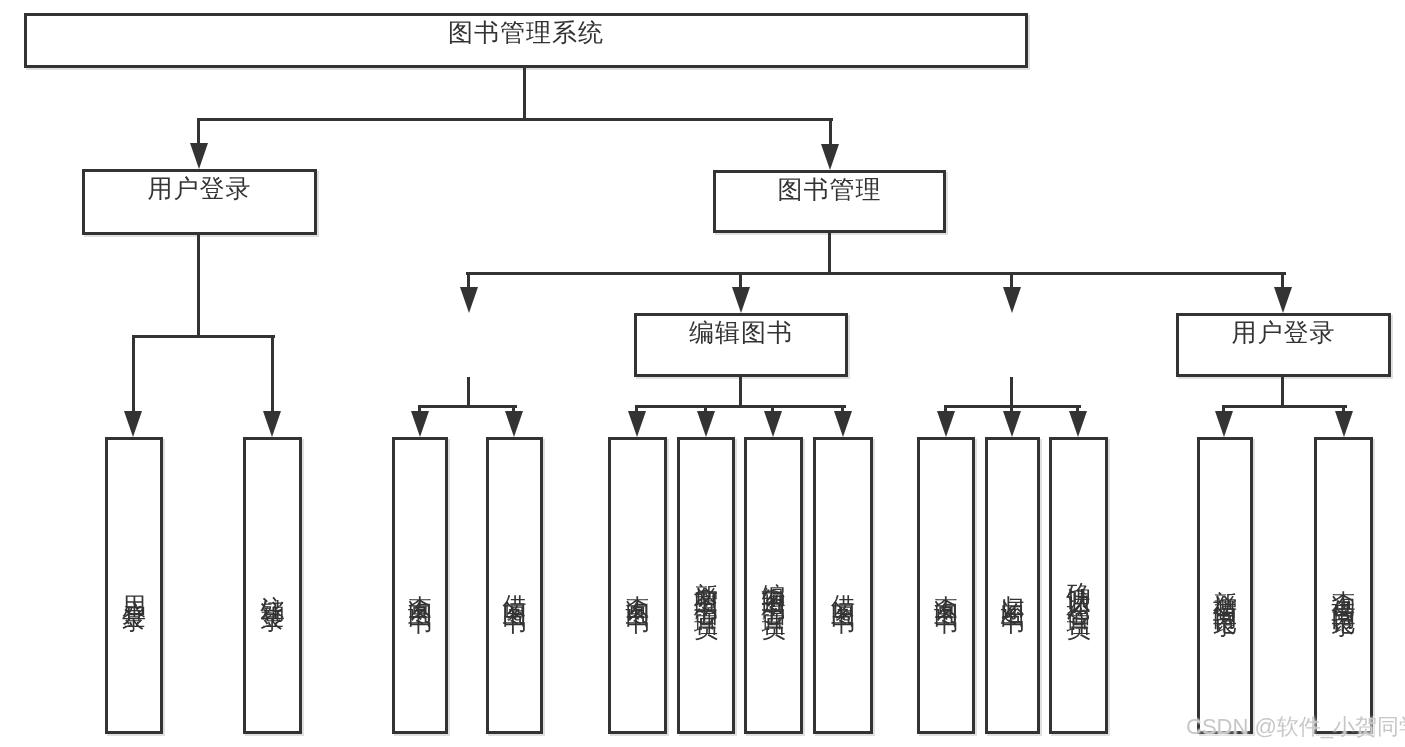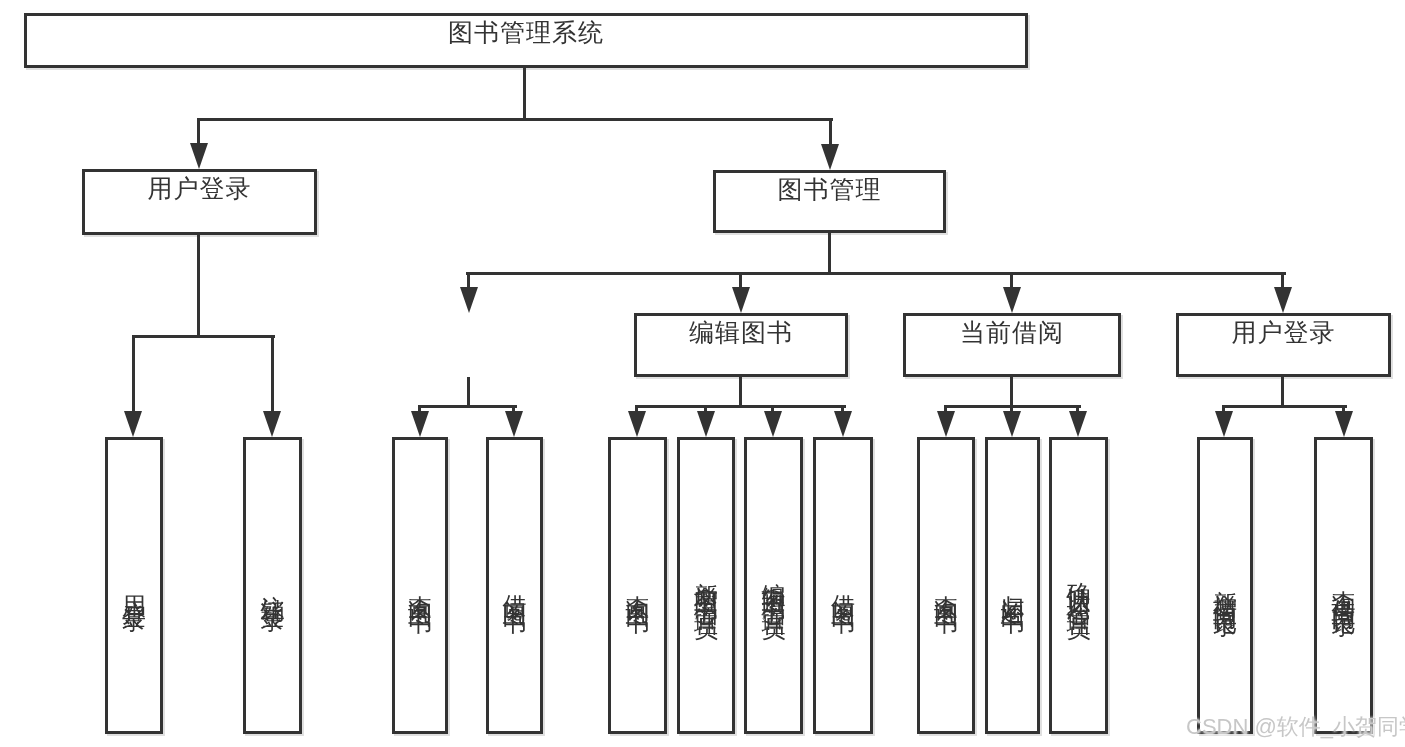--- a/index.html
+++ b/index.html
@@ -81,23 +81,20 @@
     <div class="ln" style="left:1010px;top:272px;width:3px;height:18px"></div>
     <div class="ln" style="left:1281px;top:272px;width:3px;height:18px"></div>
     <div class="ar" style="left:460px;top:287px"></div>
     <div class="ar" style="left:732px;top:287px"></div>
     <div class="ar" style="left:1003px;top:287px"></div>
     <div class="ar" style="left:1274px;top:287px"></div>
   </div>
 
   <div class="hbox" style="left:634px;top:313px;width:214px;height:64px">
     <span>编辑图书</span>
-  </div>
-  <div class="hbox" style="left:903px;top:313px;width:218px;height:64px">
-    <span>当前借阅</span>
   </div>
   <div class="hbox" style="left:1176px;top:313px;width:215px;height:64px">
     <span>用户登录</span>
   </div>
 
   <div>
     <div class="ln" style="left:467px;top:377px;width:3px;height:31px"></div>
     <div class="ln" style="left:418px;top:405px;width:99px;height:3px"></div>
     <div class="ln" style="left:418px;top:405px;width:3px;height:12px"></div>
     <div class="ln" style="left:512px;top:405px;width:3px;height:12px"></div>

